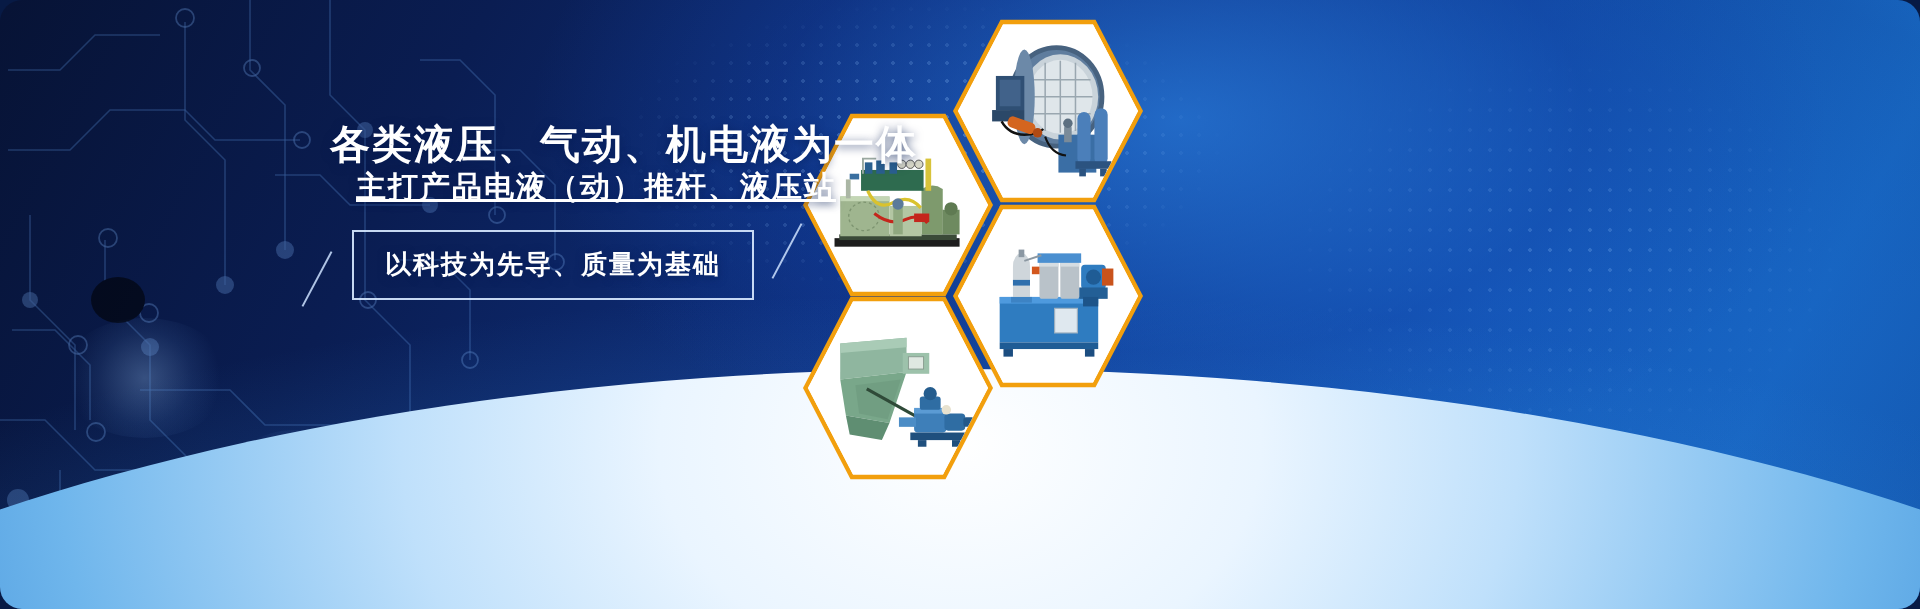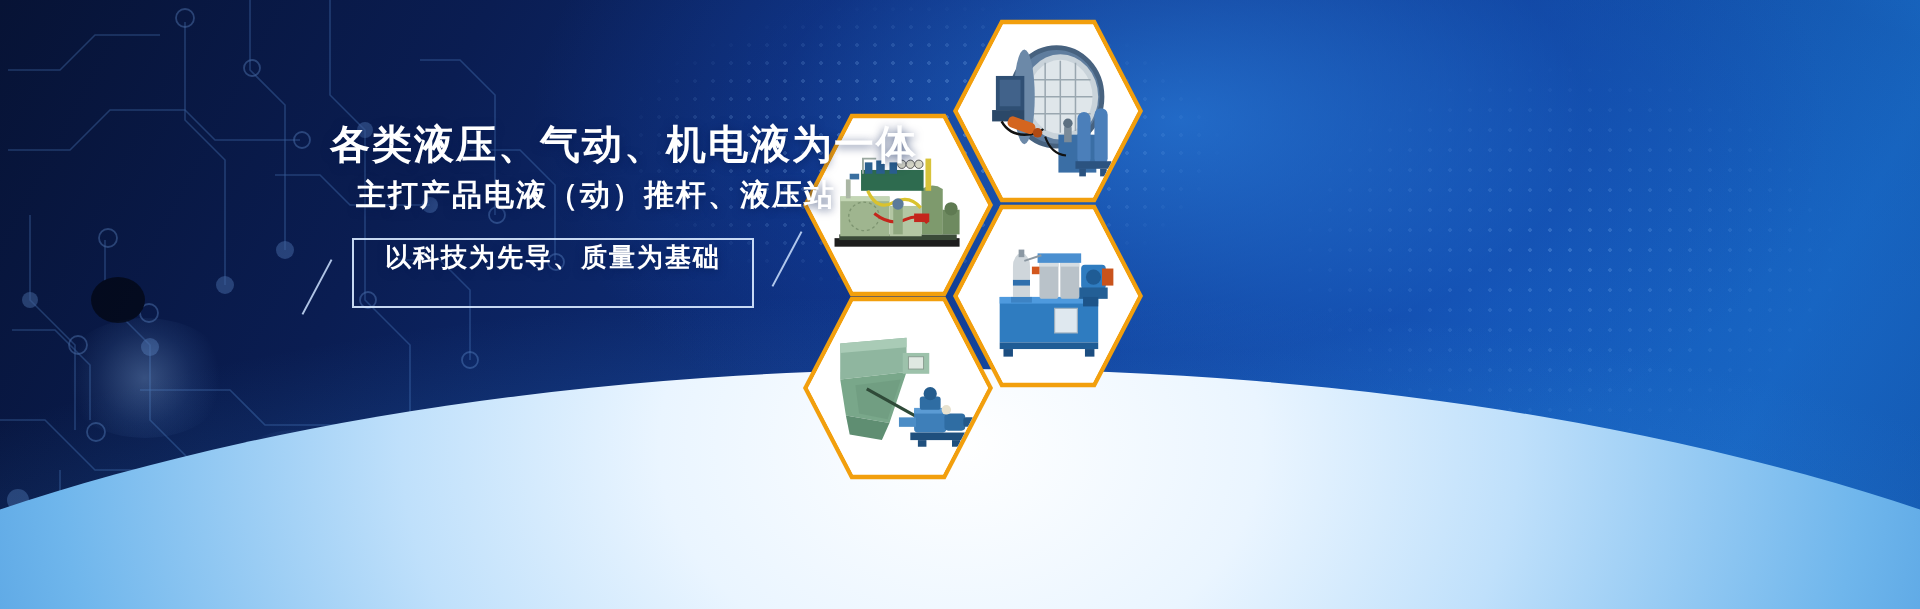--- a/index.html
+++ b/index.html
@@ -4,20 +4,21 @@
 <style>
   html,body{margin:0;padding:0;background:#071a45;}
   *{box-sizing:border-box;}
   .banner{
     position:relative;width:1920px;height:609px;overflow:hidden;
     font-family:"Liberation Sans","DejaVu Sans",sans-serif;
     background:
       radial-gradient(ellipse 900px 520px at 1180px 120px, rgba(40,120,215,0.75) 0%, rgba(20,70,170,0.35) 45%, rgba(8,30,95,0.0) 72%),
       radial-gradient(ellipse 1100px 640px at 1500px 300px, rgba(22,96,200,0.55) 0%, rgba(10,45,130,0.18) 55%, rgba(5,20,75,0) 80%),
       linear-gradient(118deg, #071335 0%, #0a1d52 22%, #0e2f7d 45%, #1352ac 70%, #1a6fc9 88%, #1560b8 100%);
+    border-radius: 22px;
   }
 
   
   .dotfield{
     position:absolute;left:560px;top:0;width:720px;height:330px;
     background-image:radial-gradient(rgba(150,200,255,0.45) 1.6px, transparent 1.8px);
     background-size:18px 18px;
     -webkit-mask-image:radial-gradient(ellipse 360px 175px at 50% 45%, #000 10%, rgba(0,0,0,.55) 55%, transparent 85%);
     mask-image:radial-gradient(ellipse 360px 175px at 50% 45%, #000 10%, rgba(0,0,0,.55) 55%, transparent 85%);
     opacity:.7;pointer-events:none;
@@ -51,27 +52,27 @@
     pointer-events:none;
   }
 
   
   .copy{position:absolute;left:330px;top:122px;width:470px;z-index:6;}
   .line1{
     font-size:40px;font-weight:700;color:#ffffff;letter-spacing:2px;white-space:nowrap;
     text-shadow:0 2px 10px rgba(0,25,80,.65);line-height:1.12;
   }
   .line2{
-    margin-top:8px;font-size:30px;font-weight:700;color:#ffffff;letter-spacing:2px;white-space:nowrap;
-    text-shadow:0 2px 9px rgba(0,25,80,.6);padding-left:26px;
+    margin-top:0;font-size:30px;font-weight:700;color:#ffffff;letter-spacing:2px;white-space:nowrap;
+    text-shadow:0 2px 9px rgba(0,25,80,.6);padding-left:26px;text-decoration:underline;
   }
   .slogan-wrap{position:relative;margin-top:22px;margin-left:22px;width:402px;height:70px;}
   .slogan-box{
     position:absolute;inset:0;border:2px solid rgba(215,232,255,.92);
-    display:flex;flex-direction:column;align-items:center;gap:17px;
+    display:flex;flex-direction:column;align-items:center;justify-content:center;gap:17px;
   }
   .slogan-cn{font-size:26px;font-weight:700;color:#fff;letter-spacing:2px;white-space:nowrap;
     text-shadow:0 2px 8px rgba(0,25,80,.6);}
   .slogan-en{font-size:12.5px;font-weight:400;color:#eaf3ff;letter-spacing:1.35px;white-space:nowrap;
     text-shadow:0 1px 5px rgba(0,25,80,.55);}
   .slash{position:absolute;width:2px;height:62px;background:rgba(205,226,255,.85);
     transform:rotate(28deg);}
   .slash.left{left:-36px;top:18px;}
   .slash.right{right:-34px;top:-10px;}
 

